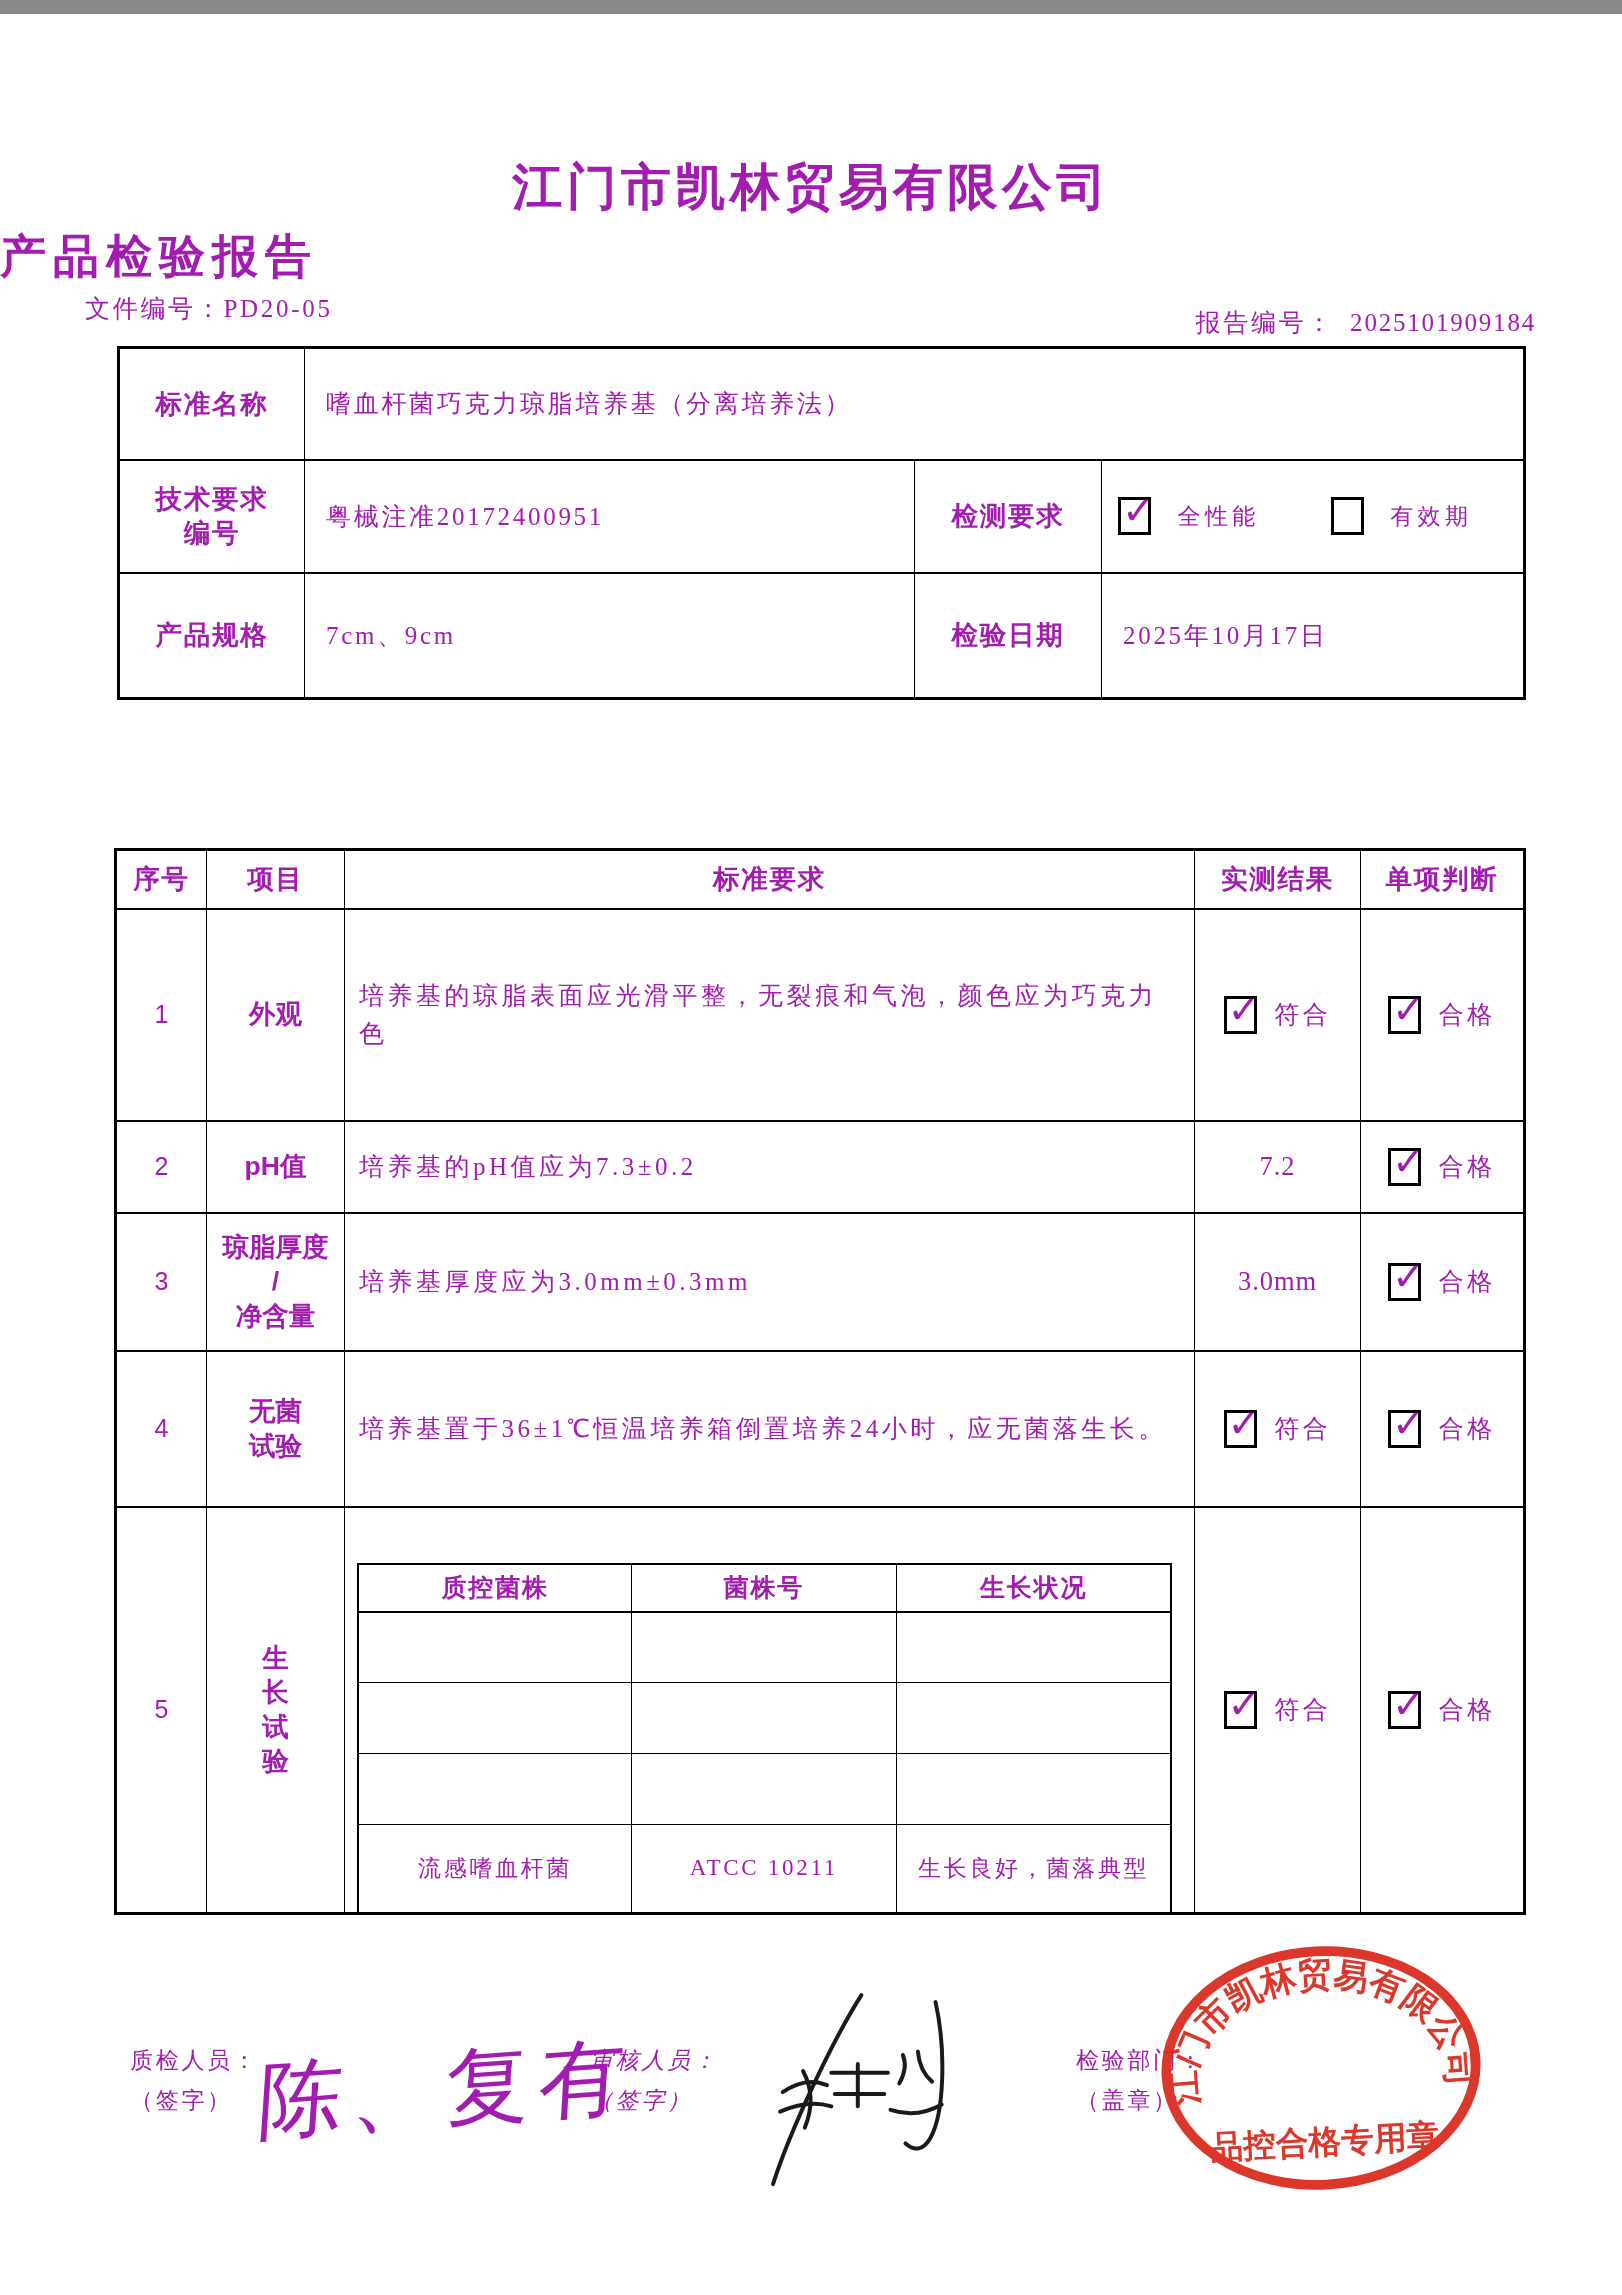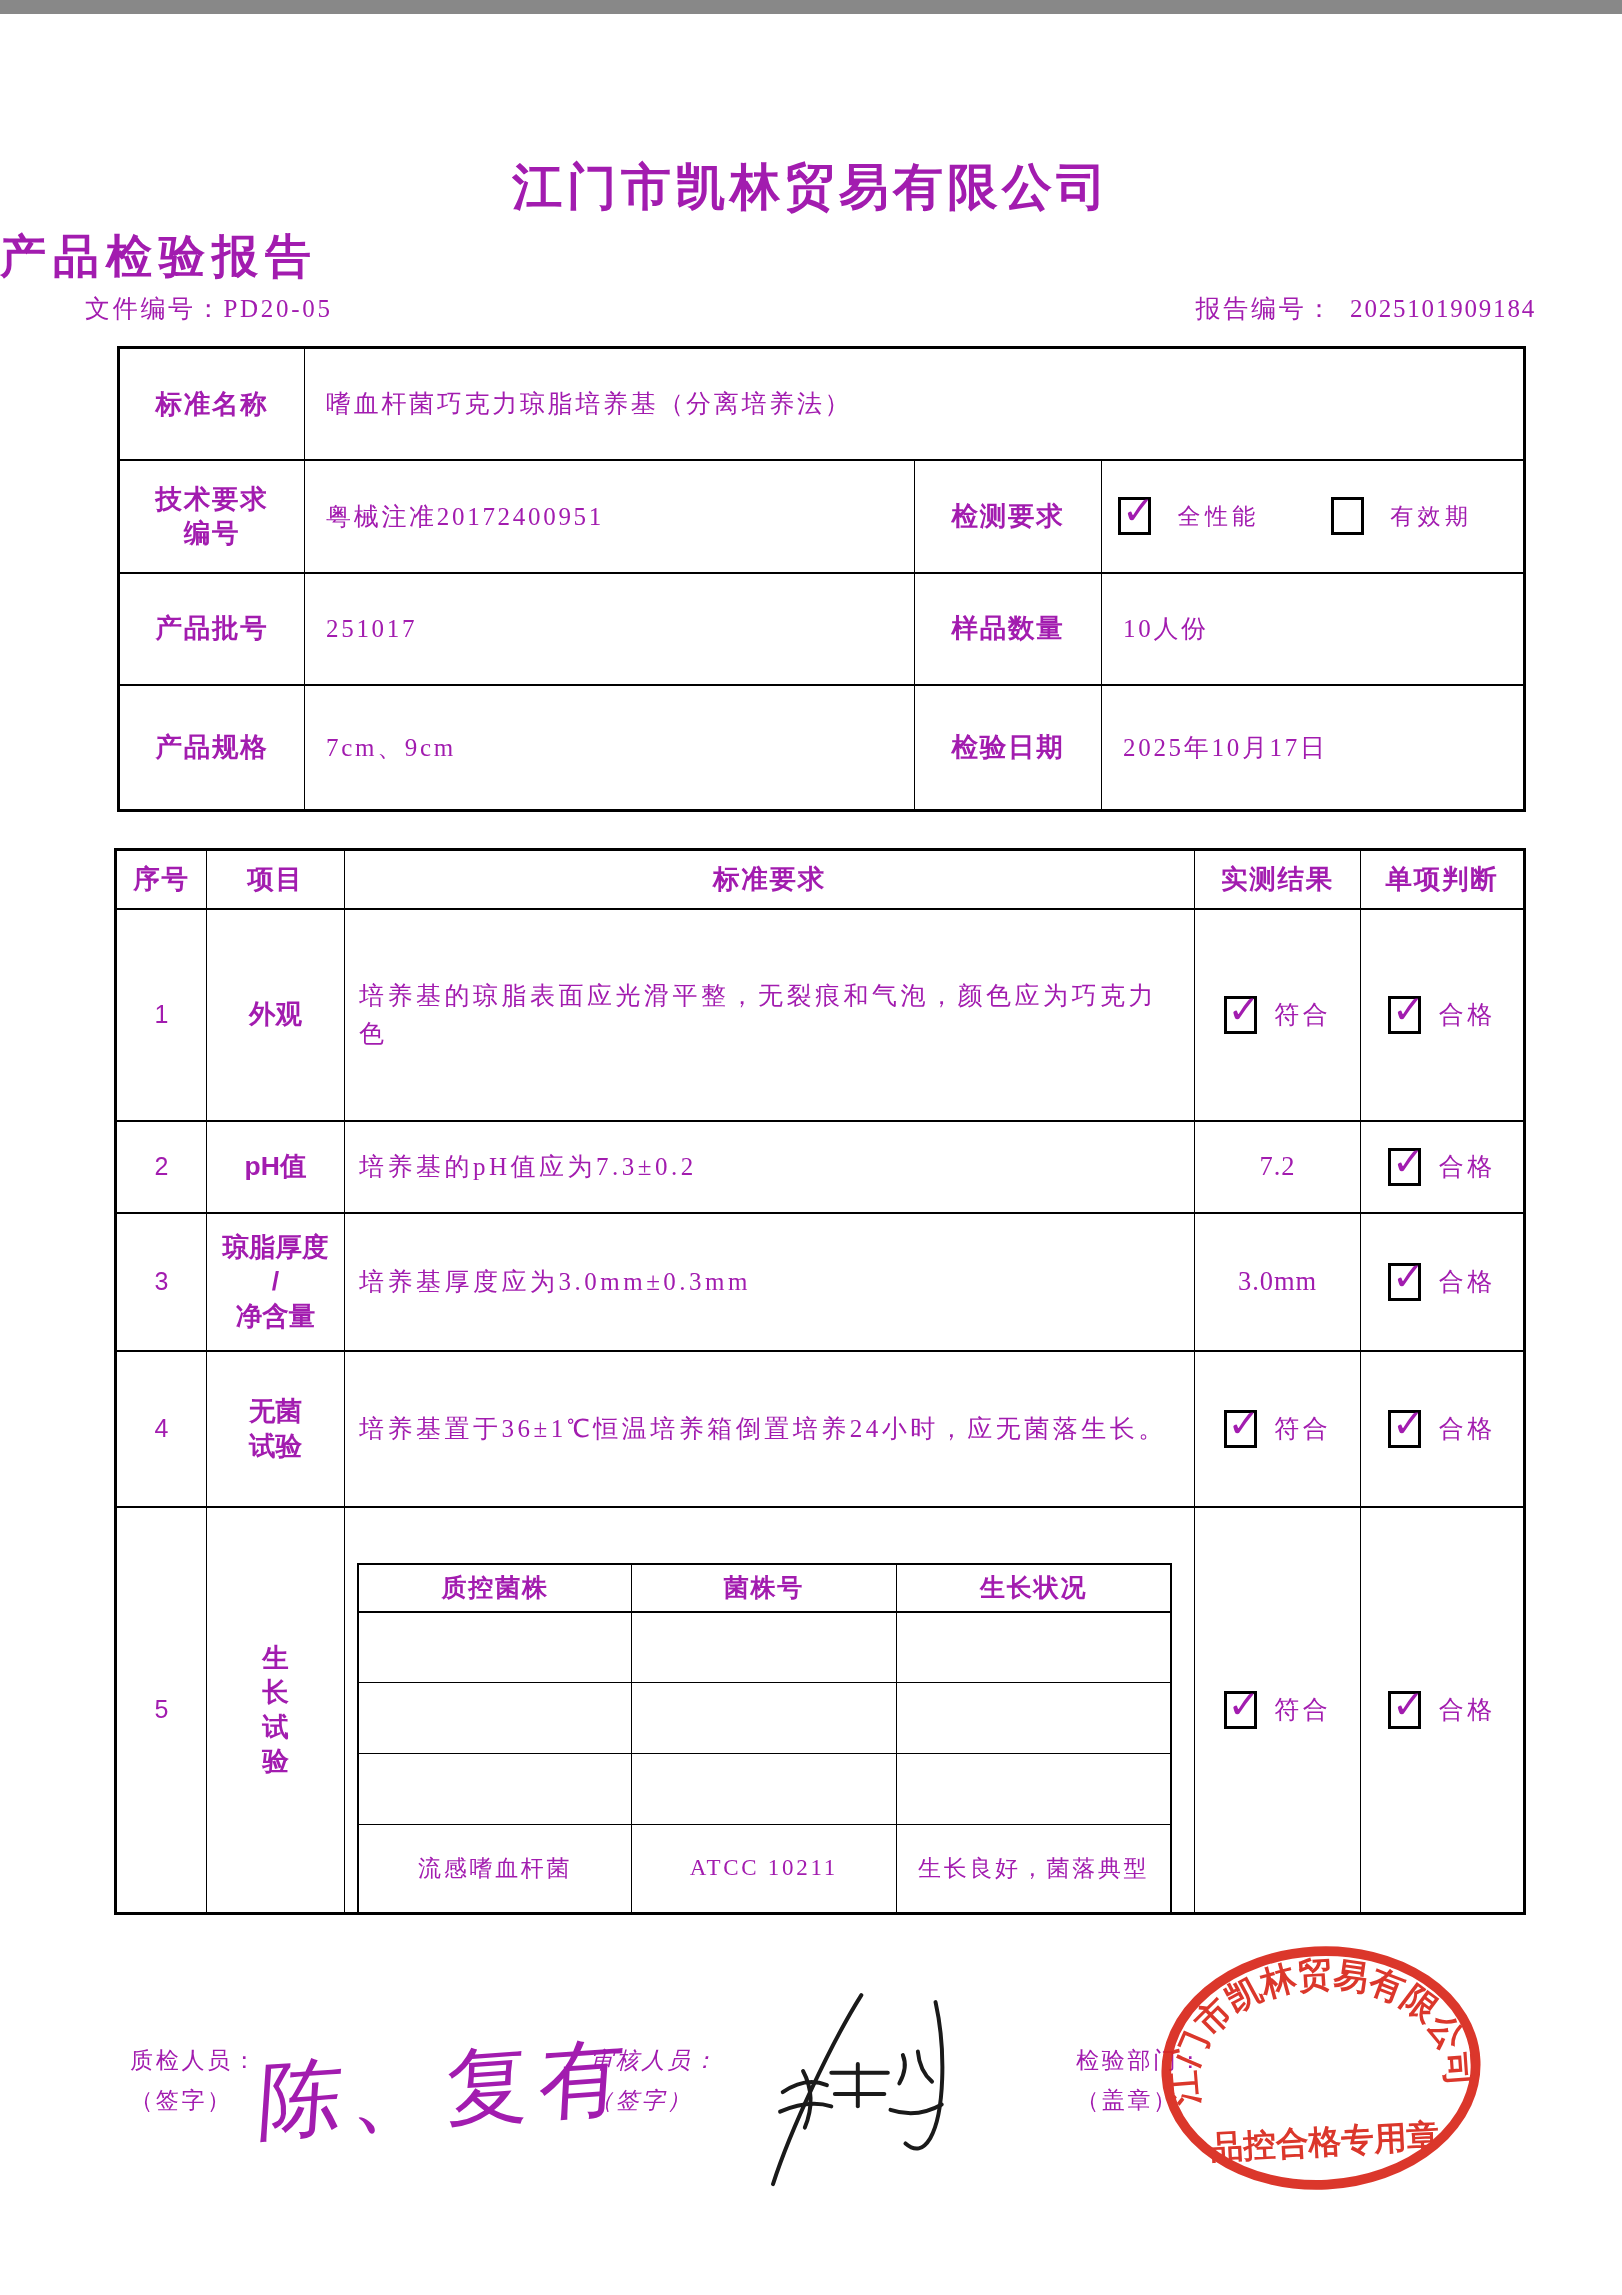--- a/index.html
+++ b/index.html
@@ -10,21 +10,21 @@
     margin:14px auto;
   }
   .hd { font-family:"Liberation Sans", sans-serif; font-weight:bold; }
 
   .title1 { position:absolute; left:0; top:140px; width:100%; text-align:center;
             font-size:50px; letter-spacing:4.4px; }
   .title2 { position:absolute; left:0; top:212px; width:100%; 
             font-size:46px; letter-spacing:7px; }
 
   .doc-no   { position:absolute; left:85px;  top:278px; font-size:25px; letter-spacing:2.7px; }
-  .report-no{ position:absolute; right:87px; top:278px; font-size:25px; letter-spacing:2.7px; }
+  .report-no{ position:absolute; right:87px; top:292px; font-size:25px; letter-spacing:2.7px; }
   .report-no .num { margin-left:16px; letter-spacing:1.8px; }
 
   table { border-collapse:collapse; table-layout:fixed; position:absolute; }
   td { border:1.8px solid #000; border-top-width:2.7px; border-bottom-width:2.7px;
        vertical-align:middle; overflow:hidden; }
 
   .t1 { left:117px; top:332px; width:1406px; border:3.5px solid #000; }
   .t2 { left:114px; top:834px; width:1409px; border:3.5px solid #000; }
 
   .lab { font-family:"Liberation Sans", sans-serif; font-weight:bold;
@@ -99,26 +99,20 @@
       <td>
         <div class="optwrap">
           <span class="cb">
                 <span class="tick">✓</span>
               </span>
           <span class="olab">全性能</span>
           <span class="cb second"></span>
           <span class="olab">有效期</span>
         </div>
       </td>
-    </tr>
-    <tr style="height:112px">
-      <td class="lab">产品批号</td>
-      <td class="val">251017</td>
-      <td class="lab">样品数量</td>
-      <td class="val">10人份</td>
     </tr>
     <tr style="height:126px">
       <td class="lab">产品规格</td>
       <td class="val">7cm、9cm</td>
       <td class="lab">检验日期</td>
       <td class="val">2025年10月17日</td>
     </tr>
   </tbody>
     </table>
 

